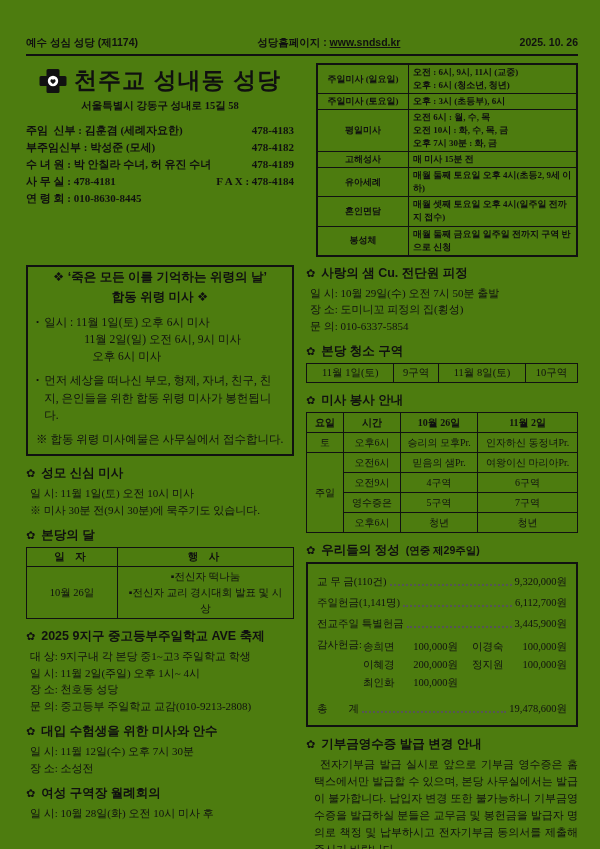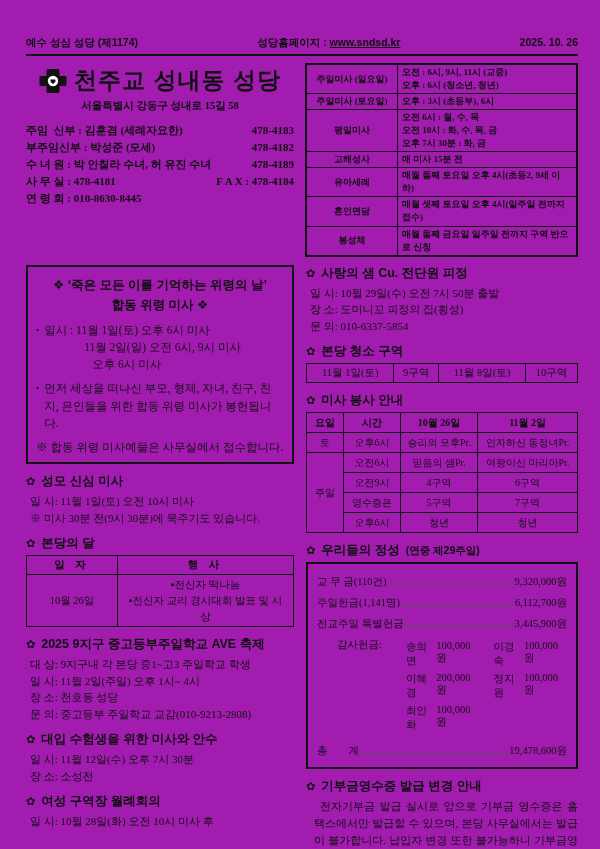--- a/index.html
+++ b/index.html
@@ -1,27 +1,27 @@
 <!DOCTYPE html>
 <html><head>
 <meta charset="utf-8">
 <style>
   html,body{margin:0;padding:0;background:#e8e8e8;}
-  .page{position:relative;width:600px;height:849px;background:#a21caf;color:#101010;
+  .page{position:relative;width:600px;height:849px;background:#4d7c0f;color:#101010;
         box-sizing:border-box;padding:36px 22px 14px 26px;overflow:hidden;
         font-family:"Liberation Serif","DejaVu Serif",serif;display:flex;flex-direction:column;}
 
   
   .masthead{display:flex;justify-content:space-between;align-items:baseline;
             font-size:10.5px;font-weight:700;font-family:"Liberation Sans","DejaVu Sans",sans-serif;}
   .masthead a{color:#101010;}
   .rule{border-top:2px solid #111;margin:4px 0 7px 0;}
 
   
-  .top-row{display:flex;gap:11px;align-items:stretch;}
+  .top-row{display:flex;gap:22px;align-items:stretch;}
   .church-block{width:268px;flex:0 0 auto;}
   .name-row{display:flex;align-items:center;justify-content:center;gap:7px;margin-top:2px;}
   .church-name{font-size:23px;font-weight:800;letter-spacing:1px;margin:0;
                font-family:"Liberation Sans","DejaVu Sans",sans-serif;}
   .cross-logo{width:28px;height:28px;display:inline-block;}
   .address{text-align:center;font-size:10.5px;font-weight:700;margin:3px 0 9px 0;}
   .contact-row{display:flex;justify-content:space-between;font-size:11px;font-weight:700;
                line-height:1.55;}
   .contact-label,.contact-phone{white-space:pre;}
 
@@ -29,21 +29,21 @@
   .mass-table{flex:1;font-size:9px;font-weight:700;border:2px solid #111;width:100%;}
   .mass-table td{border:1px solid #111;padding:1px 4px;vertical-align:middle;}
   .mass-table td.lbl{text-align:center;width:82px;}
   .mass-table td.cnt{white-space:pre-line;line-height:1.45;}
 
   
   .columns{display:flex;gap:12px;margin-top:8px;flex:1;}
   .col-left{width:268px;flex:0 0 auto;}
   .col-right{flex:1;min-width:0;}
 
-  .box{border:2px solid #111;padding:8px 8px 7px 8px;}
+  .box{border:2px solid #111;padding:0 8px 7px 8px;}
   .box-title{text-align:center;font-weight:800;font-size:12.5px;line-height:1.6;
              font-family:"Liberation Sans","DejaVu Sans",sans-serif;}
   .box-item{display:flex;gap:5px;font-size:11.5px;line-height:1.5;margin-top:7px;}
   .bullet{flex:0 0 auto;font-size:9px;padding-top:2px;}
   .indent1{margin-left:40px;}
   .indent2{margin-left:48px;}
   .note-line{font-size:11.5px;margin-top:8px;}
 
   .section{margin-top:9px;}
   .sec-title{display:flex;gap:6px;align-items:baseline;font-weight:800;font-size:12.5px;
@@ -64,21 +64,21 @@
   .service-table{width:100%;font-size:10px;border:1.5px solid #111;}
   .service-table td,.service-table th{border:1px solid #111;text-align:center;padding:2.5px 2px;font-weight:400;margin-top:8px;}
   .service-table th{font-weight:700;}
 
   .offer-box{border:2px solid #111;padding:7px 9px;font-size:10.5px;margin-top:2px;}
   .offer-row{display:flex;align-items:flex-end;margin:4px 0 7px 0;}
   .offer-label{white-space:pre;}
   .leader{flex:1;border-bottom:2px dotted #555;margin:0 3px 3px 3px;}
   .thanks{display:grid;grid-template-columns:1fr 1fr;column-gap:14px;row-gap:4px;margin:2px 0 8px 0;}
   .thanks-row{display:flex;justify-content:space-between;}
-  .thanks-head{display:flex;gap:24px;margin-left:20px;}
+  .thanks-head{display:flex;gap:1px;}
   .thanks-col{flex:1;}
 
   .notice-body{font-size:11px;line-height:1.55;text-align:justify;margin:2px 0 0 8px;text-indent:6px;}
 
   
   .hymn{margin-top:auto;}
 </style>
 </head>
 <body>
 

